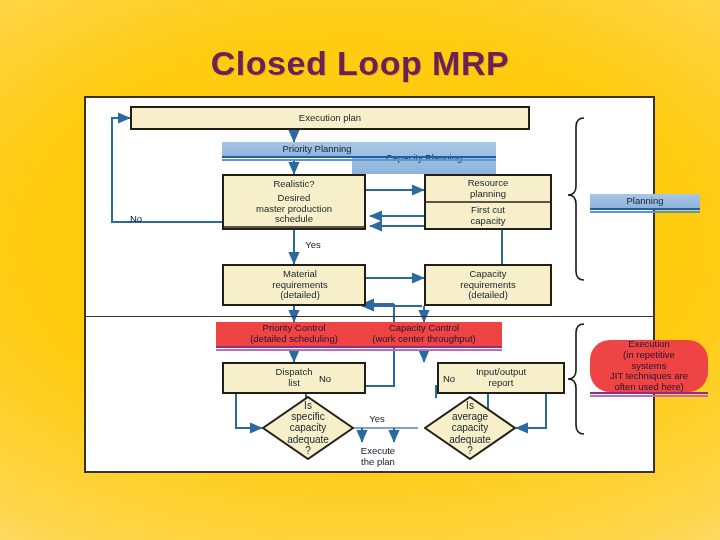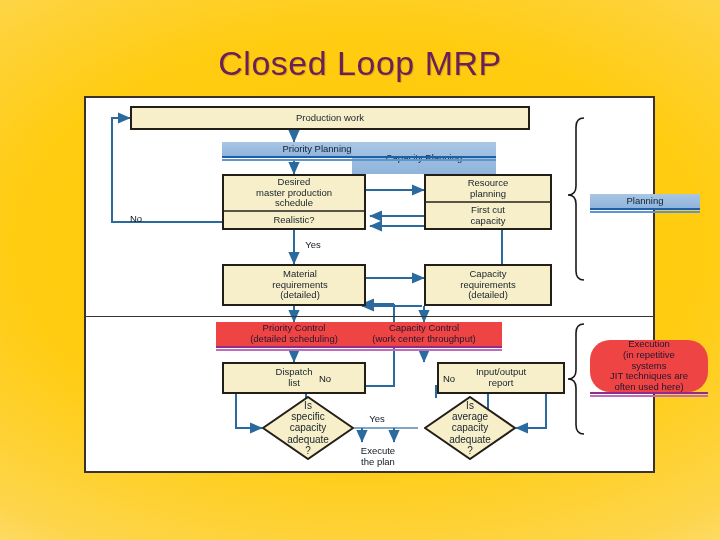--- a/index.html
+++ b/index.html
@@ -8,21 +8,21 @@
     font-family:"Liberation Sans", sans-serif;
     background:#ffffff;
   }
   #slide{
     position:relative;width:720px;height:540px;
     background:
       radial-gradient(ellipse 150% 120% at 50% 45%, #FFC907 0%, #FFCC11 32%, #FDD54B 52%, #FCE7A8 70%, #FDF3DC 84%, #FFFDF7 100%);
   }
   #title{
     position:absolute;left:0;top:44px;width:720px;text-align:center;
-    font-size:34px;font-weight:normal;color:#6B2056;letter-spacing:0.5px;
+    font-size:34px;font-weight:bold;color:#6B2056;letter-spacing:0.5px;
     text-shadow:1px 1px 0 rgba(120,80,40,.25);
   }
   #frame{
     position:absolute;left:84px;top:96px;width:571px;height:377px;
     background:#ffffff;border:2px solid #3B332B;box-sizing:border-box;
   }
   #canvas{position:absolute;left:0;top:0;width:567px;height:373px;}
   svg.layer{position:absolute;left:0;top:0;width:567px;height:373px;overflow:visible;}
 
   .node{position:absolute;box-sizing:border-box;}
@@ -126,40 +126,40 @@
 
         <g stroke="#1A1A1A" stroke-width="1.6" fill="none">
           <path d="M498,20 q-8,0 -8,9 L490,88 q0,9 -8,9 q8,0 8,9 L490,173 q0,9 8,9"></path>
           <path d="M498,226 q-8,0 -8,9 L490,272 q0,9 -8,9 q8,0 8,9 L490,327 q0,9 8,9"></path>
         </g>
       </svg>
 
       <div class="hr" style="left:0;top:218px;width:567px;"></div>
 
       <div class="node boxy" style="left:44px;top:8px;width:400px;height:24px;">
-        <span class="cell">Production work</span>
+        <span class="cell">Execution plan</span>
       </div>
 
       <div class="node banner banner-blue" style="left:136px;top:44px;width:144px;height:14px;padding-left:46px;">
         <span>Priority Planning</span>
       </div>
       <div class="node bar-blue" style="left:136px;top:58px;width:144px;height:2px;"></div>
       <div class="node bar-blue2" style="left:136px;top:61px;width:144px;height:2px;"></div>
 
       <div class="node banner banner-blue" style="left:266px;top:44px;width:144px;height:32px;">
         <span>Capacity Planning</span>
       </div>
       <div class="node bar-blue" style="left:266px;top:58px;width:144px;height:2px;"></div>
       <div class="node bar-blue2" style="left:266px;top:61px;width:144px;height:2px;"></div>
 
       <div class="node boxy split" style="left:136px;top:76px;width:144px;height:56px;">
+        <span class="cell" style="flex:0 0 16px;">Realistic?</span>
         <span class="cell top" style="white-space:pre-line;">Desired
 master production
 schedule</span>
-        <span class="cell" style="flex:0 0 16px;">Realistic?</span>
       </div>
 
       <div class="node boxy split" style="left:338px;top:76px;width:128px;height:56px;">
         <span class="cell top" style="white-space:pre-line;">Resource
 planning</span>
         <span class="cell" style="white-space:pre-line;">First cut
 capacity</span>
       </div>
 
       <div class="node boxy" style="left:136px;top:166px;width:144px;height:42px;">

